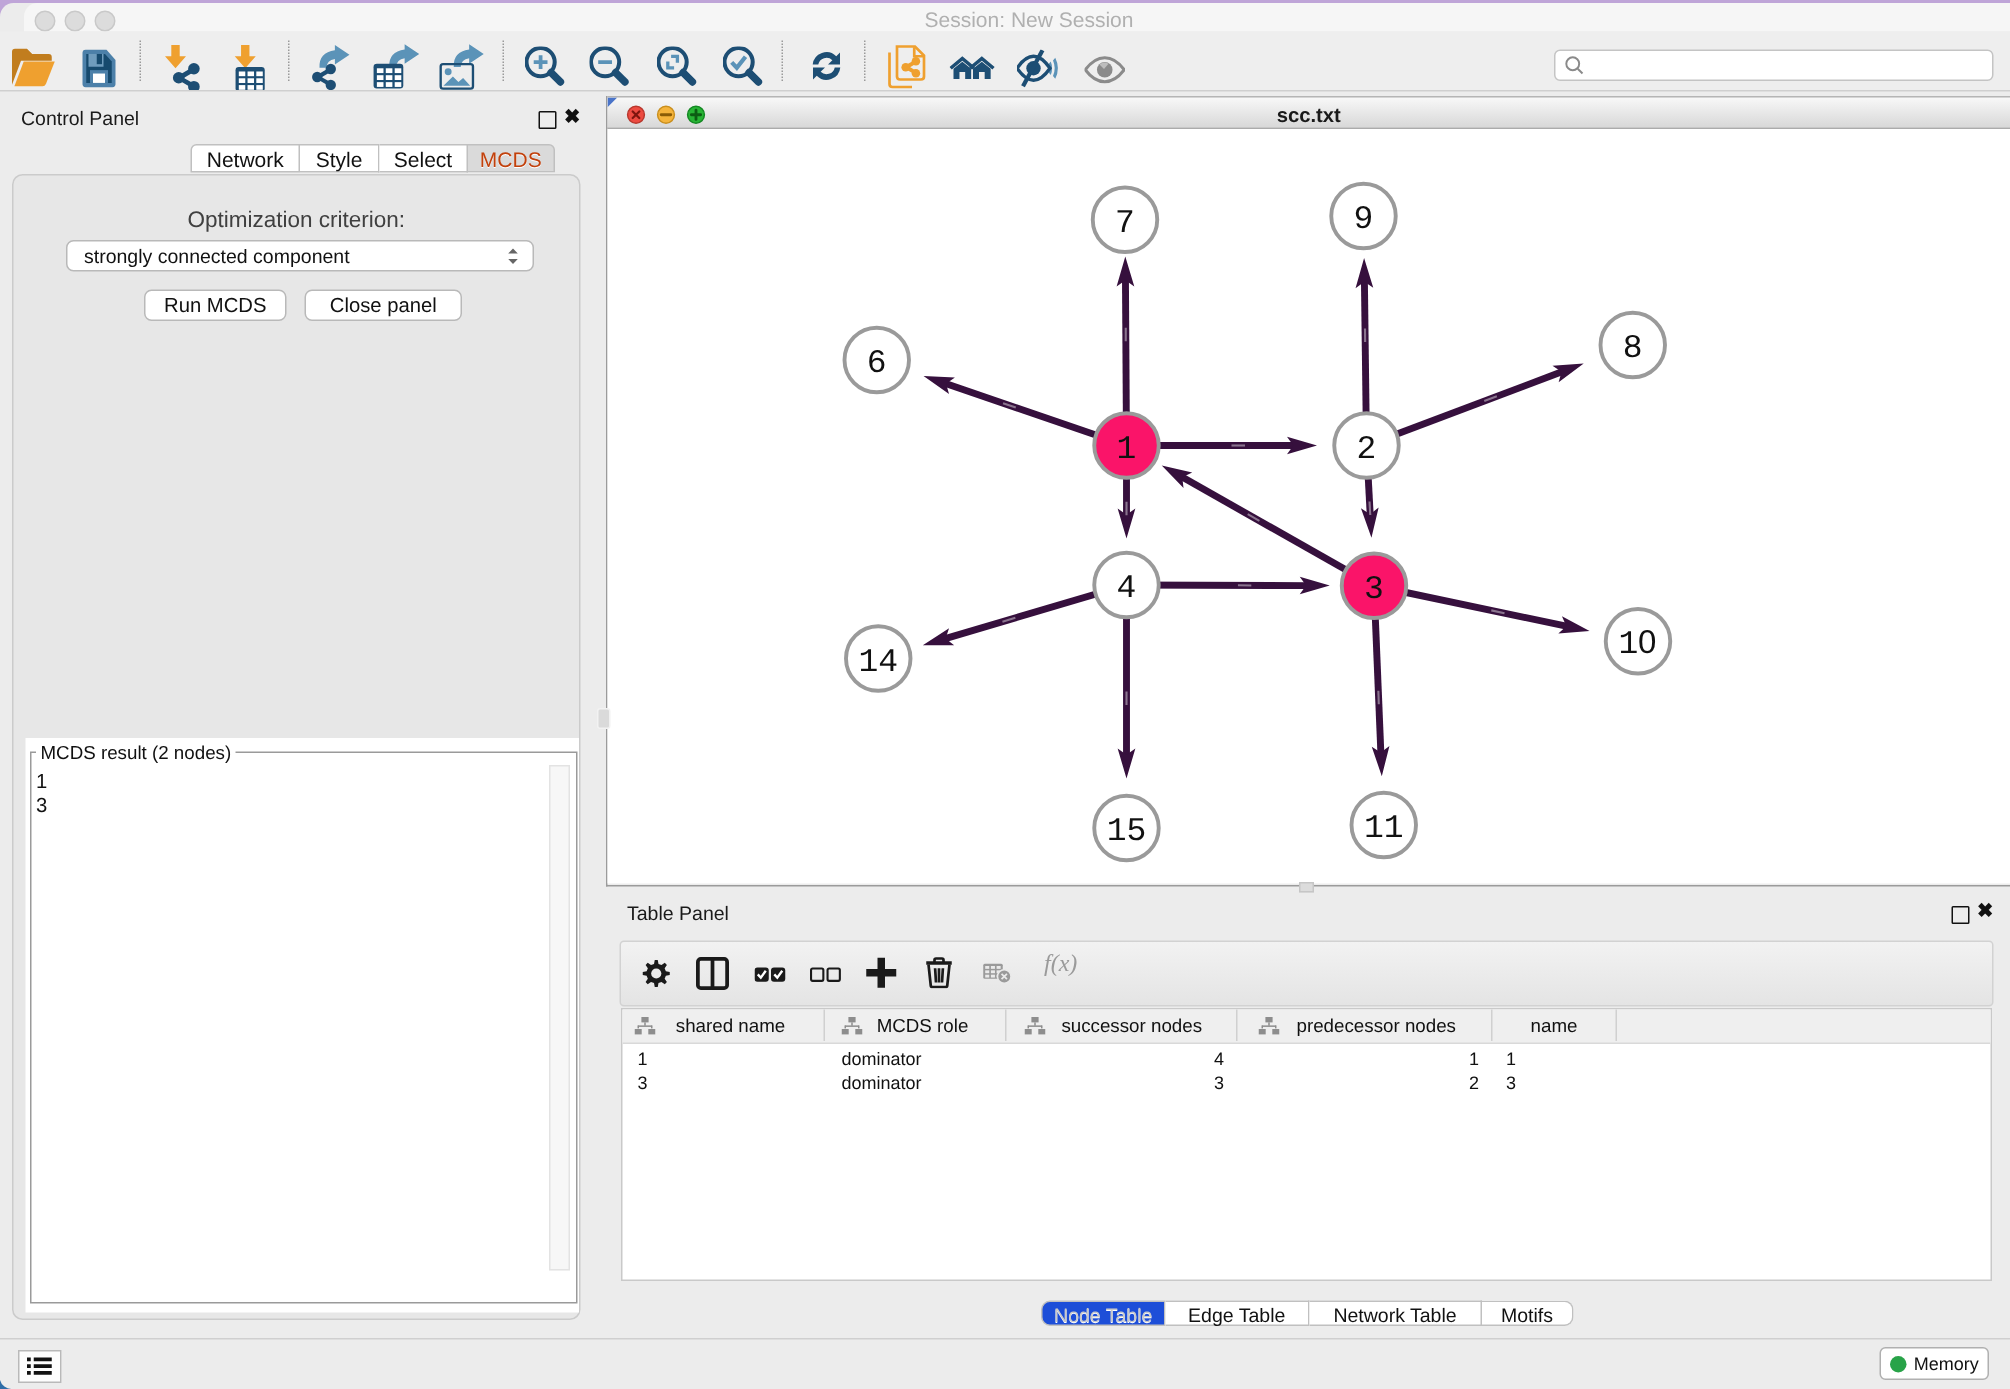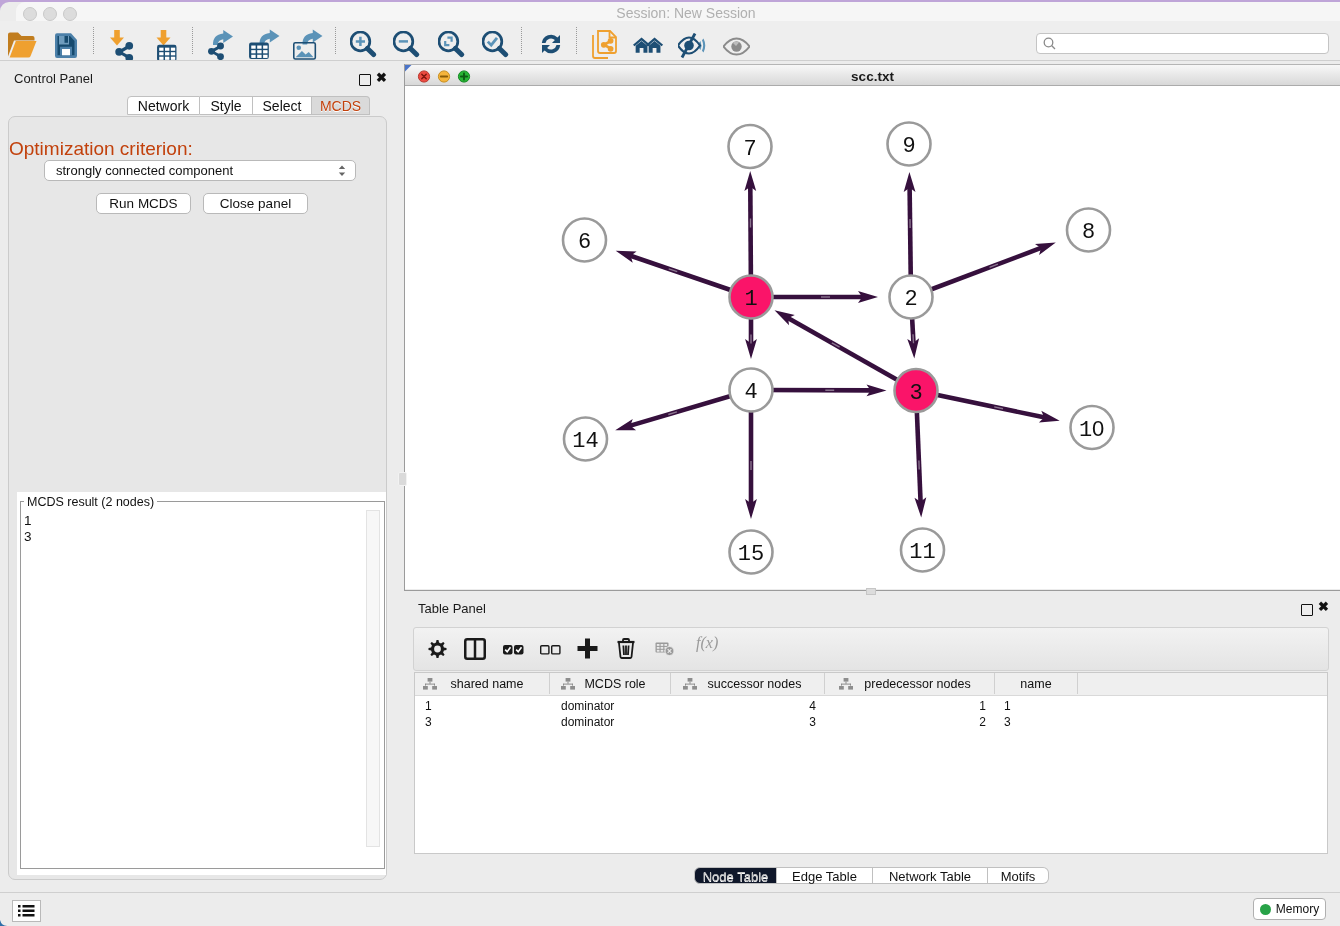--- a/index.html
+++ b/index.html
@@ -23,21 +23,21 @@
 .fbtn{position:absolute;top:14px;width:10px;height:10px;border:1.5px solid #111;border-radius:1px;}
 .xbtn{position:absolute;top:10px;font-size:13px;font-weight:bold;color:#111;}
 .tabs{position:absolute;display:flex;padding-left:48px;}
 .tab{height:19px;line-height:19px;background:#fff;border:1px solid #c0c0c0;border-left:none;
  font-size:14px;color:#111;text-align:center;box-sizing:border-box;}
 .tab.first{border-left:1px solid #c0c0c0;border-radius:4px 0 0 0;}
 .tab.sel{background:#dadada;border-color:#c0c0c0;color:#c2410c;
  text-shadow:0 1px 0 #ffffff;border-radius:0 4px 0 0;}
 #cpcontent{position:absolute;left:8px;top:56px;width:377px;height:762px;background:#e7e7e7;
  border:1px solid #cbcbcb;border-radius:7px;}
-#optlabel{position:absolute;left:0;top:21px;width:100%;text-align:left;font-size:19px;color:#c2410c;}
+#optlabel{position:absolute;left:0;top:21px;width:100%;text-align:center;font-size:15px;color:#404040;}
 #dropdown{position:absolute;left:35px;top:43px;width:310px;height:19px;background:#fff;
  border:1px solid #b9b9b9;border-radius:5px;font-size:13px;color:#111;line-height:19px;}
 .btn{position:absolute;top:76px;height:19px;background:#fff;border:1px solid #b9b9b9;
  border-radius:5px;font-size:13.5px;color:#111;text-align:center;line-height:19px;}
 #resultwrap{position:absolute;left:8px;top:375px;width:369px;height:383px;background:#fff;}
 #fieldset{position:absolute;left:3px;top:9px;width:363px;height:366px;border:1px solid #9a9a9a;}
 #legend{position:absolute;left:3px;top:-7px;background:#fff;padding:0 3px;font-size:12.5px;color:#111;}
 #res1{position:absolute;left:7px;top:21px;line-height:16px;font-size:13.5px;color:#111;}
 #sbar{position:absolute;right:6px;top:18px;width:14px;height:337px;background:#f7f7f7;
  border:1px solid #e3e3e3;box-sizing:border-box;}
@@ -481,21 +481,21 @@
     <div class="cell" style="left:256px;top:25px;width:145px;text-align:right">4</div>
     <div class="cell" style="left:410px;top:25px;width:161px;text-align:right">1</div>
     <div class="cell" style="left:589px;top:25px">1</div>
     <div class="cell" style="left:10px;top:41px">3</div>
     <div class="cell" style="left:146px;top:41px">dominator</div>
     <div class="cell" style="left:256px;top:41px;width:145px;text-align:right">3</div>
     <div class="cell" style="left:410px;top:41px;width:161px;text-align:right">2</div>
     <div class="cell" style="left:589px;top:41px">3</div>
   </div>
   <div class="btabs">
-    <div class="btab first" style="border-left:1px solid #c0c0c0;border-radius:6px 0 0 6px;background:#0f172a;color:#c9c9c9;text-shadow:0 1px 0 #fff;width:83px">Node Table</div>
+    <div class="btab first" style="border-left:1px solid #c0c0c0;border-radius:6px 0 0 6px;background:#1d4ed8;color:#c9c9c9;text-shadow:0 1px 0 #fff;width:83px">Node Table</div>
     <div class="btab" style="width:96px">Edge Table</div>
     <div class="btab" style="width:115px">Network Table</div>
     <div class="btab" style="border-radius:0 6px 6px 0;width:61px">Motifs</div>
   </div>
 </div>
 <div style="position:absolute;left:398px;top:472px;width:7px;height:12px;background:#dadada;border:1px solid #f2f2f2;border-radius:2px"></div>
 <div style="position:absolute;left:866px;top:588px;width:8px;height:5px;background:#dcdcdc;border:1px solid #c6c6c6"></div>
 <div id="statusbar">
   <div id="listbtn">
       <svg width="17" height="14" style="position:absolute;left:5px;top:3px" viewBox="0 0 17 14">

